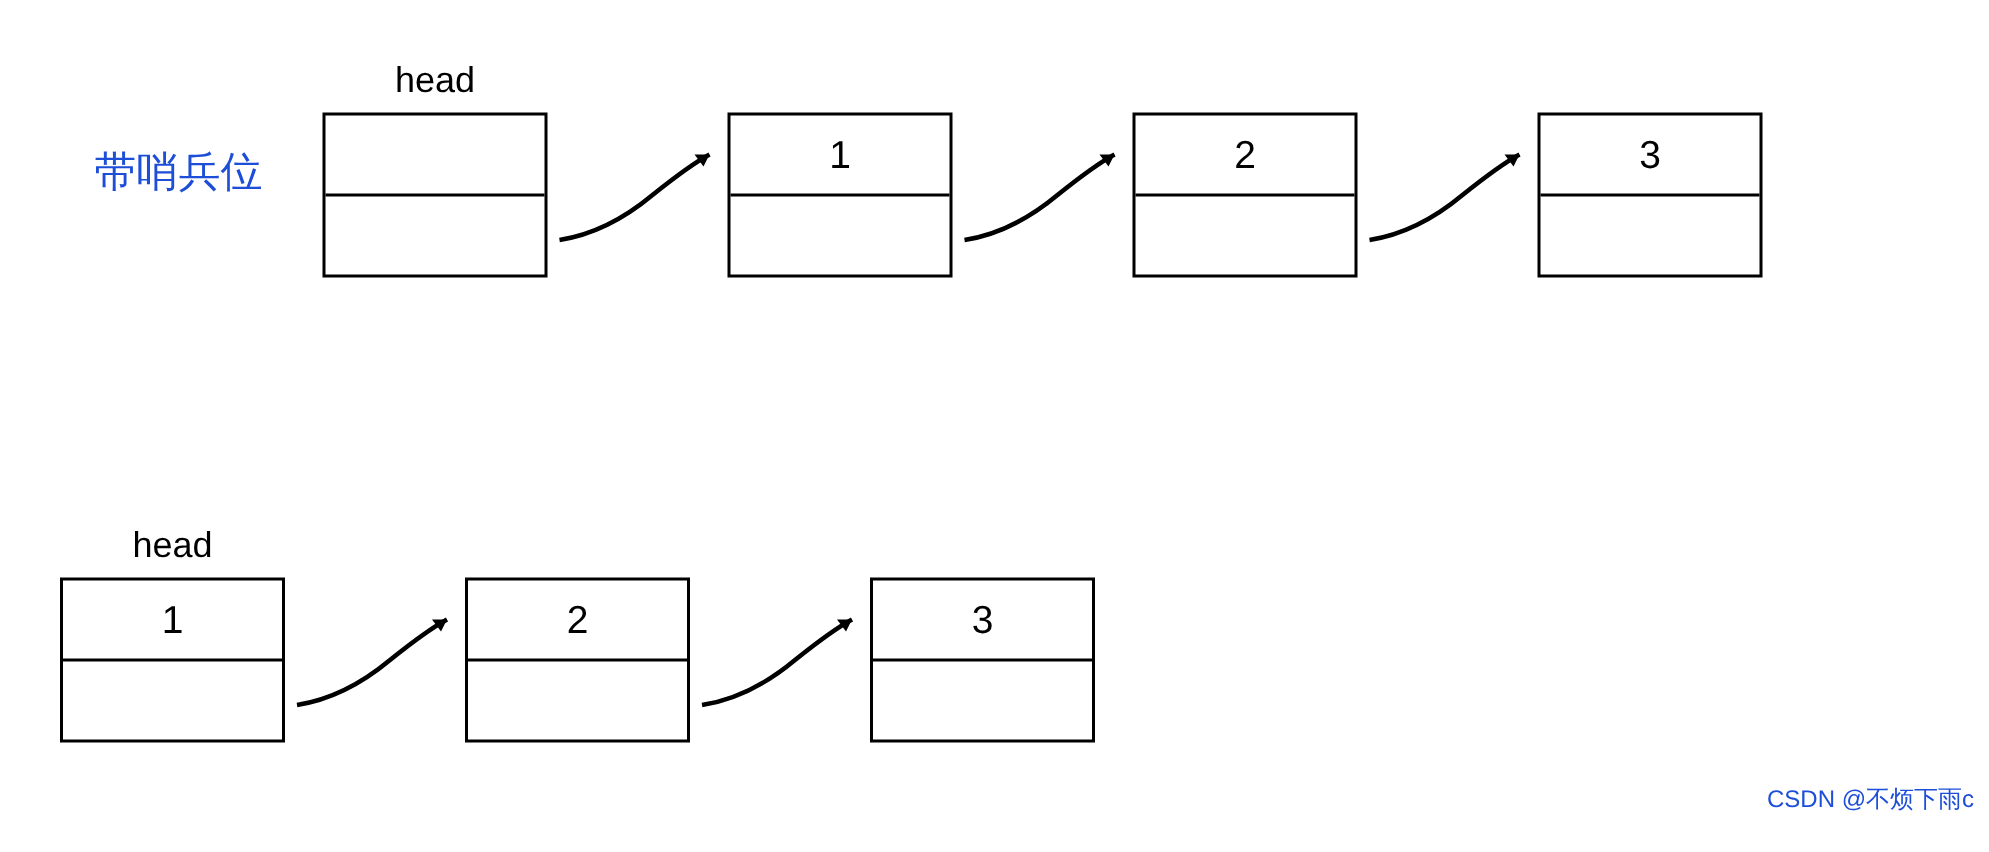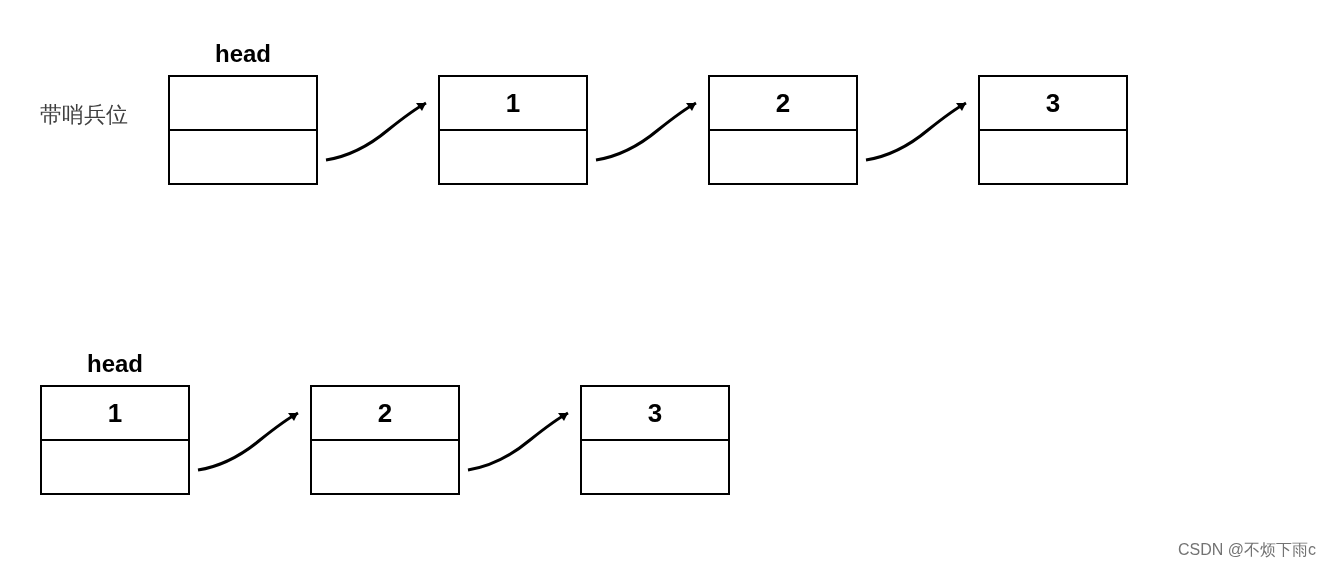--- a/index.html
+++ b/index.html
@@ -13,28 +13,28 @@
       background: #fff;
       font-family: Arial, "Microsoft YaHei", sans-serif;
       position: relative;
     }
     .diagram-row {
       position: absolute;
       display: flex;
       align-items: center;
     }
     .row-label {
-      font-size: 22px;
-      color: #404040;
+      font-size: 28px;
+      color: #1d4ed8;
       white-space: nowrap;
+      margin-left: 23px;
     }
     .node-wrap {
       position: relative;
       display: inline-block;
-      font-weight: bold;
     }
     .head-label {
       position: absolute;
       top: -35px;
       left: 50%;
       transform: translateX(-50%);
       font-size: 24px;
       color: #000;
     }
     .node {
@@ -64,23 +64,23 @@
     .arrow-svg {
       position: absolute;
       top: 0;
       left: 0;
       width: 100%;
       height: 100%;
     }
     .watermark {
       position: absolute;
       right: 10px;
-      bottom: 7px;
+      bottom: 24px;
       font-size: 16px;
-      color: #737373;
+      color: #1d4ed8;
     }
   </style>
 </head>
 <body>
 
 <div class="diagram-row" style="top:75px; left:40px;">
   <div class="row-label" style="margin-right:40px; margin-top:-30px;">带哨兵位</div>
 
   <div class="node-wrap">
     <div class="head-label">head</div>

